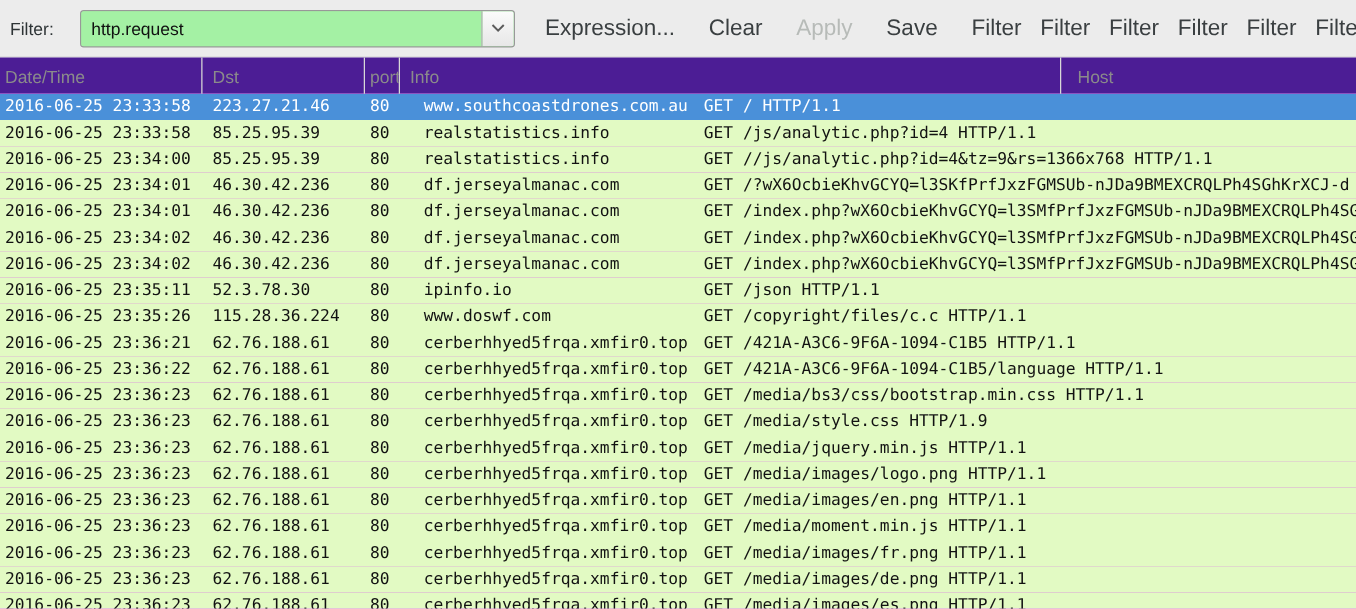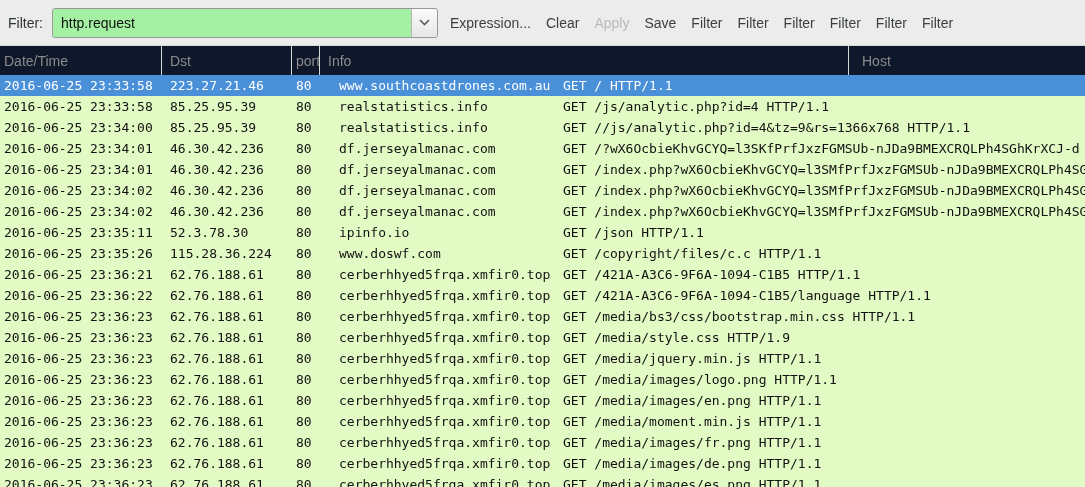--- a/index.html
+++ b/index.html
@@ -13,24 +13,25 @@
 
   
   .toolbar {
     height: 46px;
     background: #ececec;
     border-bottom: 1px solid #d9d9d9;
     display: flex;
     align-items: center;
     padding-left: 8px;
     white-space: nowrap;
+    gap: 12px;
   }
   .filter-label { color: #2e3436; margin-right: 9px; }
   .filter-entry {
-    width: 386px;
+    width: 348px;
     height: 30px;
     display: flex;
     align-items: stretch;
     border: 1px solid #989898;
     border-radius: 3px;
     background: #a4f1a4;
     overflow: hidden;
     flex-shrink: 0;
   }
   .filter-entry input {
@@ -50,33 +51,33 @@
     display: flex;
     align-items: center;
     justify-content: center;
     cursor: pointer;
   }
   .entry-drop svg { display: block; }
   .tb-btn {
     background: transparent;
     border: none;
     font-family: "Liberation Sans", sans-serif;
-    font-size: 14px;
+    font-size: 18px;
     color: #3a3f41;
     margin-left: 15px;
     padding: 6px 0;
     cursor: pointer;
   }
   .tb-btn.first { margin-left: 12px; }
   .tb-btn:disabled { color: #b7bbb8; }
 
   
   .col-headers {
     height: 29px;
-    background: #0f172a;
+    background: #4c1d95;
     display: flex;
     align-items: stretch;
     color: #8b8b8b;
     font-size: 14px;
   }
   .col-h {
     display: flex;
     align-items: center;
     border-right: 1px solid #d8d8d8;
     overflow: hidden;

